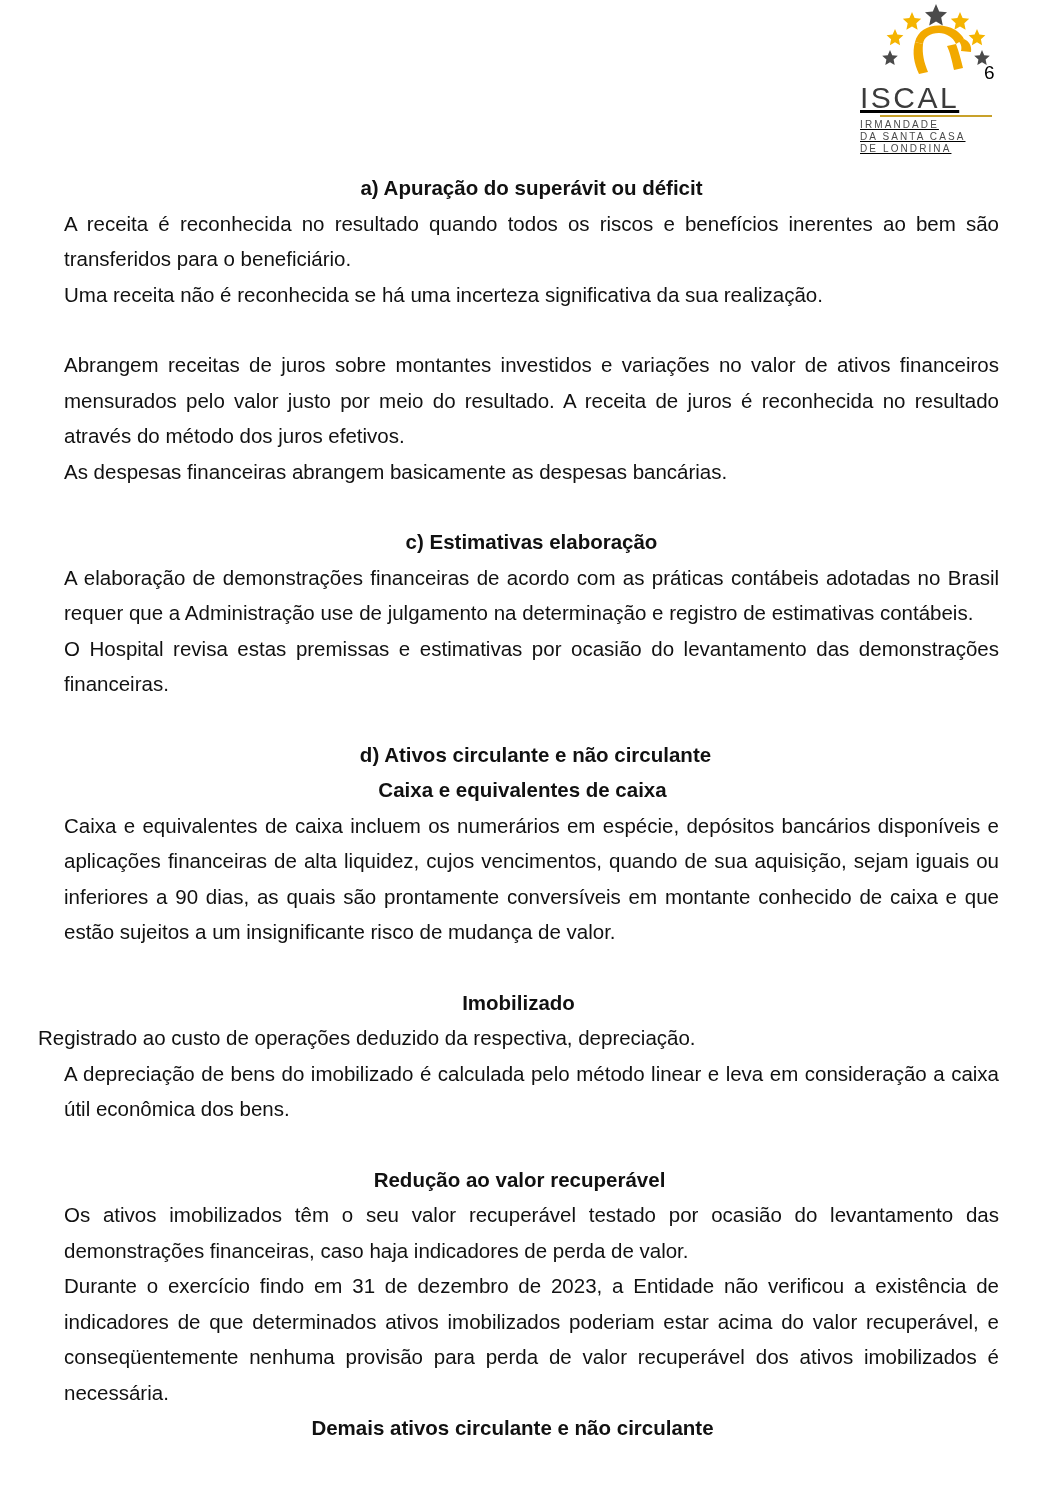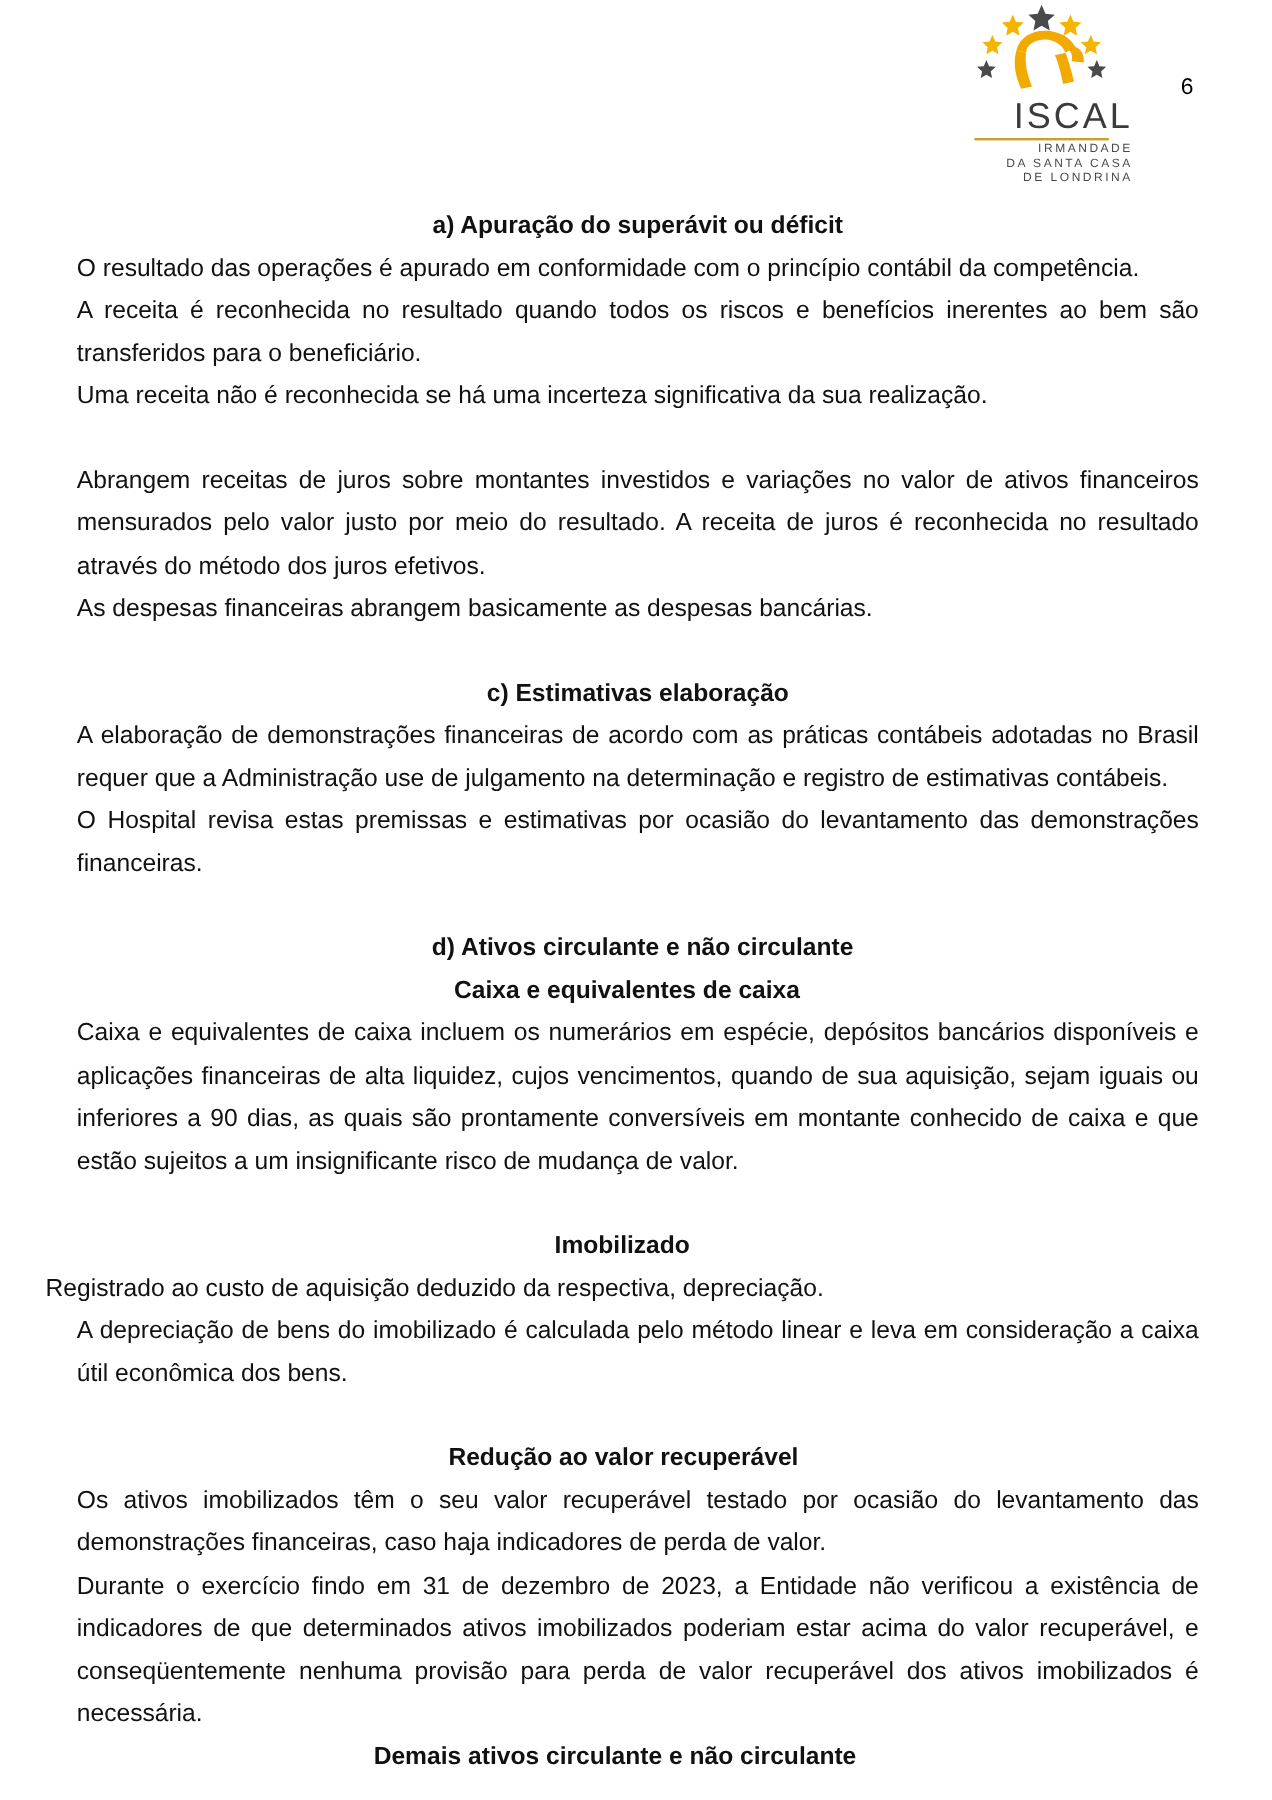--- a/index.html
+++ b/index.html
@@ -22,24 +22,25 @@
   
   .header {
     position: absolute;
     top: 0;
     left: 0;
     width: 1060px;
     height: 160px;
   }
   .logo-block {
     position: absolute;
-    left: 792px;
+    left: 860px;
     top: 2px;
     width: 152px;
-    text-align: right;
+    text-align: left;
+    text-decoration: underline;
   }
   .logo-mark {
     position: relative;
     width: 152px;
     height: 80px;
   }
   .logo-mark svg { display: block; }
 
   .logo-word {
     font-family: "Liberation Sans", sans-serif;
@@ -150,21 +151,20 @@
       <div class="logo-sub">DE LONDRINA</div>
     </div>
 
     <div class="page-number">6</div>
   </div>
 
   <div class="content">
 
     <div>
       <div class="blk heading ind-a">a) Apuração do superávit ou déficit</div>
-      <div class="blk para ind-b">O resultado das operações é apurado em conformidade com o princípio contábil da competência.</div>
       <div class="blk para ind-b">A receita é reconhecida no resultado quando todos os riscos e benefícios inerentes ao bem são transferidos para o beneficiário.</div>
       <div class="blk para ind-b">Uma receita não é reconhecida se há uma incerteza significativa da sua realização.</div>
     </div>
 
     <div class="gap"></div>
 
     <div>
       <div class="blk para ind-b">Abrangem receitas de juros sobre montantes investidos e variações no valor de ativos financeiros mensurados pelo valor justo por meio do resultado. A receita de juros é reconhecida no resultado através do método dos juros efetivos.</div>
       <div class="blk para ind-b">As despesas financeiras abrangem basicamente as despesas bancárias.</div>
     </div>
@@ -184,21 +184,21 @@
 
       <div>
         <div class="blk heading ind-d">Caixa e equivalentes de caixa</div>
         <div class="blk para ind-b">Caixa e equivalentes de caixa incluem os numerários em espécie, depósitos bancários disponíveis e aplicações financeiras de alta liquidez, cujos vencimentos, quando de sua aquisição, sejam iguais ou inferiores a 90 dias, as quais são prontamente conversíveis em montante conhecido de caixa e que estão sujeitos a um insignificante risco de mudança de valor.</div>
       </div>
 
       <div class="gap"></div>
 
       <div>
         <div class="blk heading ind-e">Imobilizado</div>
-        <div class="blk para ind-e">Registrado ao custo de aquisição deduzido da respectiva, depreciação.</div>
+        <div class="blk para ind-e">Registrado ao custo de operações deduzido da respectiva, depreciação.</div>
         <div class="blk para ind-b">A depreciação de bens do imobilizado é calculada pelo método linear e leva em consideração a caixa útil econômica dos bens.</div>
       </div>
 
       <div class="gap"></div>
 
       <div>
         <div class="blk heading ind-f">Redução ao valor recuperável</div>
         <div class="blk para ind-b">Os ativos imobilizados têm o seu valor recuperável testado por ocasião do levantamento das demonstrações financeiras, caso haja indicadores de perda de valor.</div>
         <div class="blk para ind-b">Durante o exercício findo em 31 de dezembro de 2023, a Entidade não verificou a existência de indicadores de que determinados ativos imobilizados poderiam estar acima do valor recuperável, e conseqüentemente nenhuma provisão para perda de valor recuperável dos ativos imobilizados é necessária.</div>
       </div>

